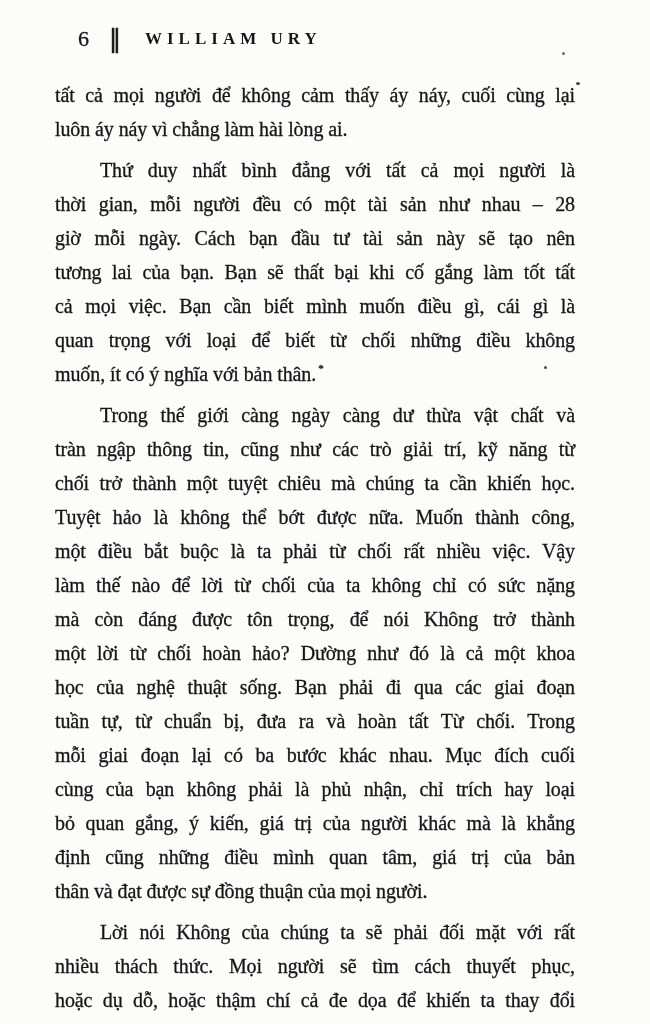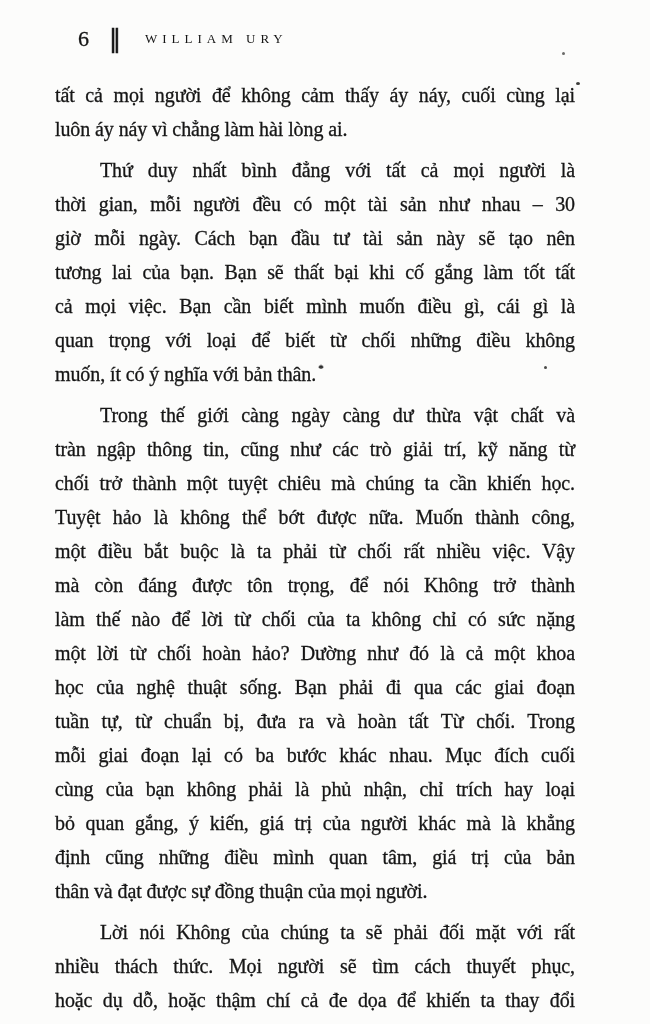--- a/index.html
+++ b/index.html
@@ -31,23 +31,23 @@
     -webkit-text-stroke: 0.3px #161616;
   }
   .header-sep {
     font-family: "DejaVu Sans", sans-serif;
     font-size: 24px;
     line-height: 28px;
     margin: 0 24px 0 20px;
     -webkit-text-stroke: 0.5px #161616;
   }
   .running-head-title {
-    font-size: 13px;
+    font-size: 17px;
     letter-spacing: 5px;
-    font-weight: 400;
+    font-weight: 700;
     line-height: 30px;
   }
 
   
   .page-body {
     margin: 24px 75px 0 55px;
   }
   .para + .para { margin-top: 7px; }
   .ln {
     font-size: 20px;
@@ -95,36 +95,36 @@
 
   <div class="page-body">
 
     <div class="para">
       <div class="ln">tất cả mọi người để không cảm thấy áy náy, cuối cùng lại</div>
       <div class="ln ln-last">luôn áy náy vì chẳng làm hài lòng ai.</div>
     </div>
 
     <div class="para">
       <div class="ln ln-indent">Thứ duy nhất bình đẳng với tất cả mọi người là</div>
-      <div class="ln">thời gian, mỗi người đều có một tài sản như nhau – 30</div>
+      <div class="ln">thời gian, mỗi người đều có một tài sản như nhau – 28</div>
       <div class="ln">giờ mỗi ngày. Cách bạn đầu tư tài sản này sẽ tạo nên</div>
       <div class="ln">tương lai của bạn. Bạn sẽ thất bại khi cố gắng làm tốt tất</div>
       <div class="ln">cả mọi việc. Bạn cần biết mình muốn điều gì, cái gì là</div>
       <div class="ln">quan trọng với loại để biết từ chối những điều không</div>
       <div class="ln ln-last"><span>muốn, ít có ý nghĩa với bản thân.</span><sup class="fn">*</sup></div>
     </div>
 
     <div class="para">
       <div class="ln ln-indent">Trong thế giới càng ngày càng dư thừa vật chất và</div>
       <div class="ln">tràn ngập thông tin, cũng như các trò giải trí, kỹ năng từ</div>
       <div class="ln">chối trở thành một tuyệt chiêu mà chúng ta cần khiến học.</div>
       <div class="ln">Tuyệt hảo là không thể bớt được nữa. Muốn thành công,</div>
       <div class="ln">một điều bắt buộc là ta phải từ chối rất nhiều việc. Vậy</div>
+      <div class="ln">làm thế nào để lời từ chối của ta không chỉ có sức nặng</div>
       <div class="ln">mà còn đáng được tôn trọng, để nói Không trở thành</div>
-      <div class="ln">làm thế nào để lời từ chối của ta không chỉ có sức nặng</div>
       <div class="ln">một lời từ chối hoàn hảo? Dường như đó là cả một khoa</div>
       <div class="ln">học của nghệ thuật sống. Bạn phải đi qua các giai đoạn</div>
       <div class="ln">tuần tự, từ chuẩn bị, đưa ra và hoàn tất Từ chối. Trong</div>
       <div class="ln">mỗi giai đoạn lại có ba bước khác nhau. Mục đích cuối</div>
       <div class="ln">cùng của bạn không phải là phủ nhận, chỉ trích hay loại</div>
       <div class="ln">bỏ quan gắng, ý kiến, giá trị của người khác mà là khẳng</div>
       <div class="ln">định cũng những điều mình quan tâm, giá trị của bản</div>
       <div class="ln ln-last">thân và đạt được sự đồng thuận của mọi người.</div>
     </div>
 

